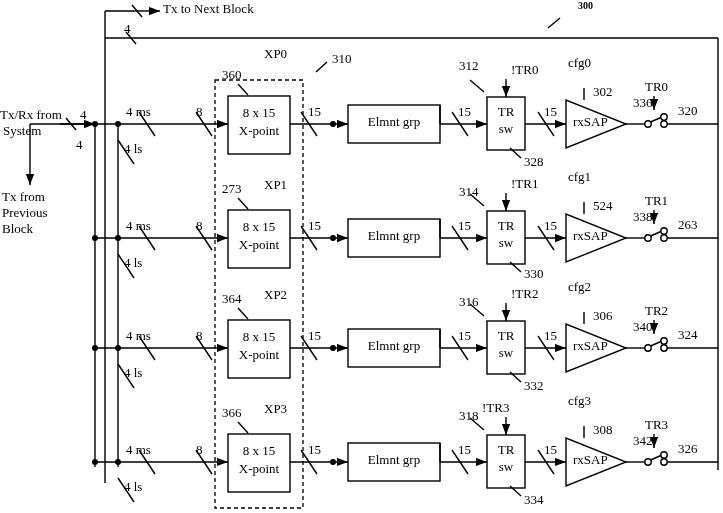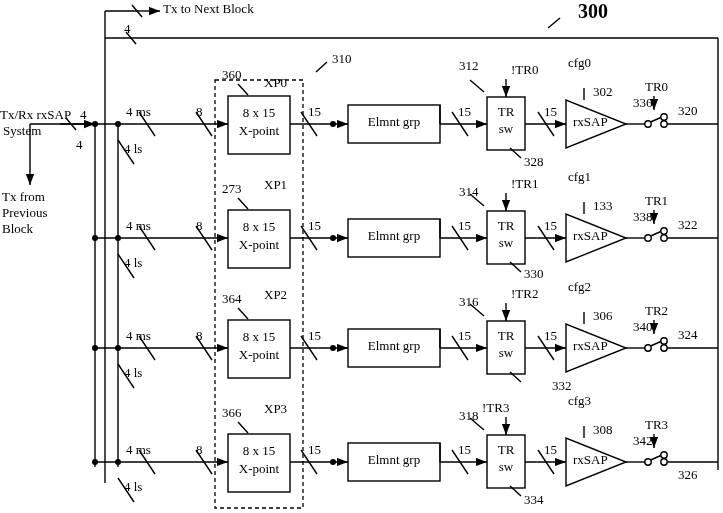--- a/index.html
+++ b/index.html
@@ -24,21 +24,21 @@
   }
   .lbl {
     position: absolute;
     font-family: "Liberation Serif", serif;
     font-size: 13px;
     color: #000;
     white-space: pre;
     line-height: 1.15;
   }
   .lbl.bold { font-weight: bold; }
-  .lbl.big { font-size: 20px; }
+  .lbl.big { font-size: 10px; }
   .ctr { text-align: center; }
 </style>
 </head>
 <body>
 
 <div id="root">
 
   <svg class="layer" viewBox="0 0 723 513">
     <defs>
       <marker id="arrow" markerWidth="9" markerHeight="9" refX="8" refY="3" orient="auto" markerUnits="strokeWidth">
@@ -195,37 +195,37 @@
       <path d="M510,372 L521,382"></path>
       <path d="M510,486 L521,496"></path>
     </g>
 
     <rect x="215" y="80" width="88" height="428" fill="none" stroke="#000" stroke-width="1.3" stroke-dasharray="4,3"></rect>
   </svg>
 
   <div class="lbl" style="left:163px; top:2px;">Tx to Next Block</div>
   <div class="lbl" style="left:124px; top:22px;">4</div>
 
-  <div class="lbl" style="left:0px; top:108px;">Tx/Rx rxSAP</div>
+  <div class="lbl" style="left:0px; top:108px;">Tx/Rx from</div>
   <div class="lbl" style="left:3px; top:124px;">System</div>
   <div class="lbl" style="left:80px; top:108px;">4</div>
   <div class="lbl" style="left:76px; top:138px;">4</div>
 
   <div class="lbl" style="left:2px; top:190px;">Tx from</div>
   <div class="lbl" style="left:2px; top:206px;">Previous</div>
   <div class="lbl" style="left:2px; top:222px;">Block</div>
 
   <div class="lbl bold big" style="left:578px; top:0px;">300</div>
   <div class="lbl" style="left:332px; top:52px;">310</div>
 
   <div class="lbl" style="left:126px; top:105px;">4 ms</div>
   <div class="lbl" style="left:124px; top:142px;">4 ls</div>
   <div class="lbl" style="left:196px; top:105px;">8</div>
   <div class="lbl" style="left:222px; top:68px;">360</div>
-  <div class="lbl" style="left:264px; top:76px;font-family:Liberation Serif, serif;">XP0</div>
+  <div class="lbl" style="left:264px; top:47px;font-family:Liberation Serif, serif;">XP0</div>
   <div class="lbl ctr" style="left:228px; top:106px; width:62px;">8 x 15</div>
   <div class="lbl ctr" style="left:228px; top:124px; width:62px;">X-point</div>
   <div class="lbl" style="left:308px; top:105px;">15</div>
   <div class="lbl ctr" style="left:348px; top:115px; width:92px;">Elmnt grp</div>
   <div class="lbl" style="left:458px; top:105px;">15</div>
   <div class="lbl" style="left:459px; top:59px;">312</div>
   <div class="lbl" style="left:511px; top:63px;">!TR0</div>
   <div class="lbl ctr" style="left:487px; top:105px; width:38px;">TR</div>
   <div class="lbl ctr" style="left:487px; top:122px; width:38px;">sw</div>
   <div class="lbl" style="left:524px; top:155px;">328</div>
@@ -248,40 +248,40 @@
   <div class="lbl ctr" style="left:348px; top:229px; width:92px;">Elmnt grp</div>
   <div class="lbl" style="left:458px; top:219px;">15</div>
   <div class="lbl" style="left:459px; top:185px;">314</div>
   <div class="lbl" style="left:511px; top:177px;">!TR1</div>
   <div class="lbl ctr" style="left:487px; top:219px; width:38px;">TR</div>
   <div class="lbl ctr" style="left:487px; top:236px; width:38px;">sw</div>
   <div class="lbl" style="left:524px; top:267px;">330</div>
   <div class="lbl" style="left:544px; top:219px;">15</div>
   <div class="lbl" style="left:568px; top:170px;">cfg1</div>
   <div class="lbl" style="left:573px; top:229px;">rxSAP</div>
-  <div class="lbl" style="left:593px; top:199px;">133</div>
+  <div class="lbl" style="left:593px; top:199px;">524</div>
   <div class="lbl" style="left:645px; top:194px;">TR1</div>
   <div class="lbl" style="left:633px; top:210px;">338</div>
-  <div class="lbl" style="left:678px; top:218px;">322</div>
+  <div class="lbl" style="left:678px; top:218px;">263</div>
 
   <div class="lbl" style="left:126px; top:329px;">4 ms</div>
   <div class="lbl" style="left:124px; top:366px;">4 ls</div>
   <div class="lbl" style="left:196px; top:329px;">8</div>
   <div class="lbl" style="left:222px; top:292px;">364</div>
   <div class="lbl" style="left:264px; top:288px;">XP2</div>
   <div class="lbl ctr" style="left:228px; top:330px; width:62px;">8 x 15</div>
   <div class="lbl ctr" style="left:228px; top:348px; width:62px;">X-point</div>
   <div class="lbl" style="left:308px; top:329px;">15</div>
   <div class="lbl ctr" style="left:348px; top:339px; width:92px;">Elmnt grp</div>
   <div class="lbl" style="left:458px; top:329px;">15</div>
   <div class="lbl" style="left:459px; top:295px;">316</div>
   <div class="lbl" style="left:511px; top:287px;">!TR2</div>
   <div class="lbl ctr" style="left:487px; top:329px; width:38px;">TR</div>
   <div class="lbl ctr" style="left:487px; top:346px; width:38px;">sw</div>
-  <div class="lbl" style="left:552px; top:379px;">332</div>
+  <div class="lbl" style="left:524px; top:379px;">332</div>
   <div class="lbl" style="left:544px; top:329px;">15</div>
   <div class="lbl" style="left:568px; top:280px;">cfg2</div>
   <div class="lbl" style="left:573px; top:339px;">rxSAP</div>
   <div class="lbl" style="left:593px; top:309px;">306</div>
   <div class="lbl" style="left:645px; top:304px;">TR2</div>
   <div class="lbl" style="left:633px; top:320px;">340</div>
   <div class="lbl" style="left:678px; top:328px;">324</div>
 
   <div class="lbl" style="left:126px; top:443px;">4 ms</div>
   <div class="lbl" style="left:124px; top:480px;">4 ls</div>
@@ -297,15 +297,15 @@
   <div class="lbl" style="left:482px; top:401px;">!TR3</div>
   <div class="lbl ctr" style="left:487px; top:443px; width:38px;">TR</div>
   <div class="lbl ctr" style="left:487px; top:460px; width:38px;">sw</div>
   <div class="lbl" style="left:524px; top:493px;">334</div>
   <div class="lbl" style="left:544px; top:443px;">15</div>
   <div class="lbl" style="left:568px; top:394px;">cfg3</div>
   <div class="lbl" style="left:573px; top:453px;">rxSAP</div>
   <div class="lbl" style="left:593px; top:423px;">308</div>
   <div class="lbl" style="left:645px; top:418px;">TR3</div>
   <div class="lbl" style="left:633px; top:434px;">342</div>
-  <div class="lbl" style="left:678px; top:442px;margin-top:26px;">326</div>
+  <div class="lbl" style="left:678px; top:442px;">326</div>
 
 </div>
 
 </body></html>

